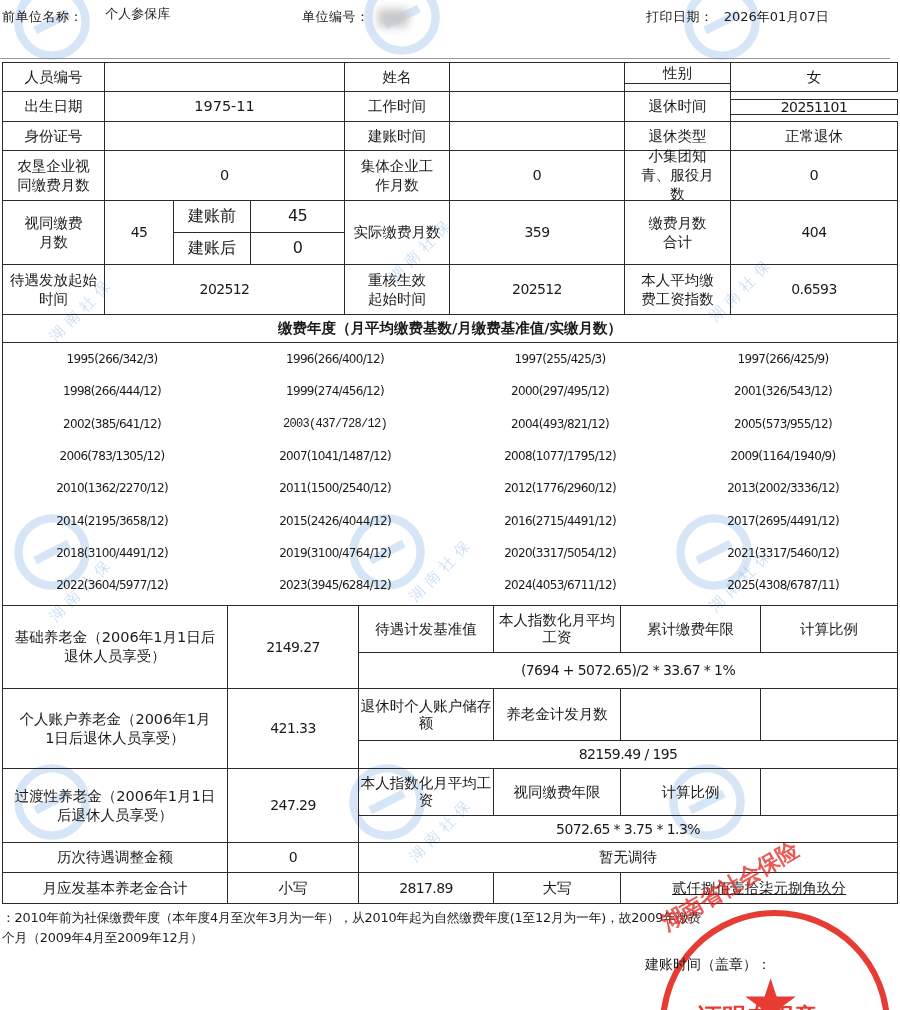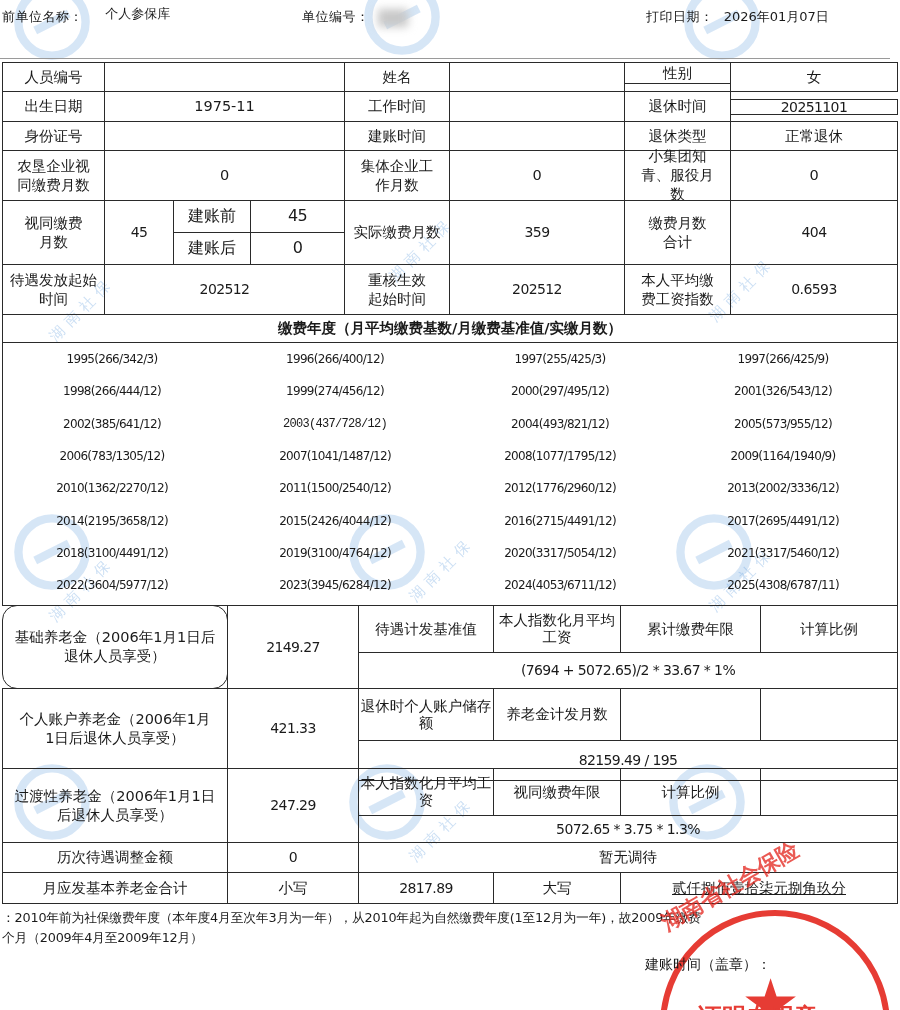--- a/index.html
+++ b/index.html
@@ -173,35 +173,35 @@
       <div class="yr" style="left: 671px; top: 545.8px;">2021(3317/5460/12)</div>
       <div class="yr" style="left: 0px; top: 578.1px;">2022(3604/5977/12)</div>
       <div class="yr" style="left: 223px; top: 578.1px;">2023(3945/6284/12)</div>
       <div class="yr" style="left: 448px; top: 578.1px;">2024(4053/6711/12)</div>
       <div class="yr" style="left: 671px; top: 578.1px;">2025(4308/6787/11)</div>
     </div>
 </div>
 
 <div>
 
-  <div class="cell wrap" style="left:2px;top:605px;width:226px;height:84px;padding:0 6px;border-radius:15px;">基础养老金（2006年1月1日后退休人员享受）</div>
+  <div class="cell wrap" style="left:2px;top:605px;width:226px;height:84px;padding:0 6px;">基础养老金（2006年1月1日后退休人员享受）</div>
   <div class="cell num" style="left:227px;top:605px;width:132px;height:84px;">2149.27</div>
   <div class="cell" style="left:358px;top:605px;width:136px;height:48px;">待遇计发基准值</div>
   <div class="cell wrap" style="left:493px;top:605px;width:128px;height:48px;padding:0 1px;line-height:1.15;">本人指数化月平均工资</div>
   <div class="cell" style="left:620px;top:605px;width:141px;height:48px;">累计缴费年限</div>
   <div class="cell" style="left:760px;top:605px;width:138px;height:48px;">计算比例</div>
   <div class="cell num" style="left:358px;top:652px;width:540px;height:37px;">(7694 + 5072.65)/2 * 33.67 * 1%</div>
 
   <div class="cell wrap" style="left:2px;top:688px;width:226px;height:81px;padding:0 12px;">个人账户养老金（2006年1月1日后退休人员享受）</div>
   <div class="cell num" style="left:227px;top:688px;width:132px;height:81px;">421.33</div>
   <div class="cell wrap" style="left:358px;top:688px;width:136px;height:53px;padding:0 1px;line-height:1.15;">退休时个人账户储存额</div>
   <div class="cell" style="left:493px;top:688px;width:128px;height:53px;">养老金计发月数</div>
   <div class="cell" style="left:620px;top:688px;width:141px;height:53px;"></div>
   <div class="cell" style="left:760px;top:688px;width:138px;height:53px;"></div>
-  <div class="cell num" style="left:358px;top:740px;width:540px;height:41px;">82159.49 / 195</div>
+  <div class="cell num" style="left:358px;top:740px;width:540px;height:29px;">82159.49 / 195</div>
 
   <div class="cell wrap" style="left:2px;top:768px;width:226px;height:75px;padding:0 10px;">过渡性养老金（2006年1月1日后退休人员享受）</div>
   <div class="cell num" style="left:227px;top:768px;width:132px;height:75px;">247.29</div>
   <div class="cell wrap" style="left:358px;top:768px;width:136px;height:48px;padding:0 1px;line-height:1.15;">本人指数化月平均工资</div>
   <div class="cell" style="left:493px;top:768px;width:128px;height:48px;">视同缴费年限</div>
   <div class="cell" style="left:620px;top:768px;width:141px;height:48px;">计算比例</div>
   <div class="cell" style="left:760px;top:768px;width:138px;height:48px;"></div>
   <div class="cell num" style="left:358px;top:815px;width:540px;height:28px;">5072.65 * 3.75 * 1.3%</div>
 
   <div class="cell" style="left:2px;top:842px;width:226px;height:31px;">历次待遇调整金额</div>

